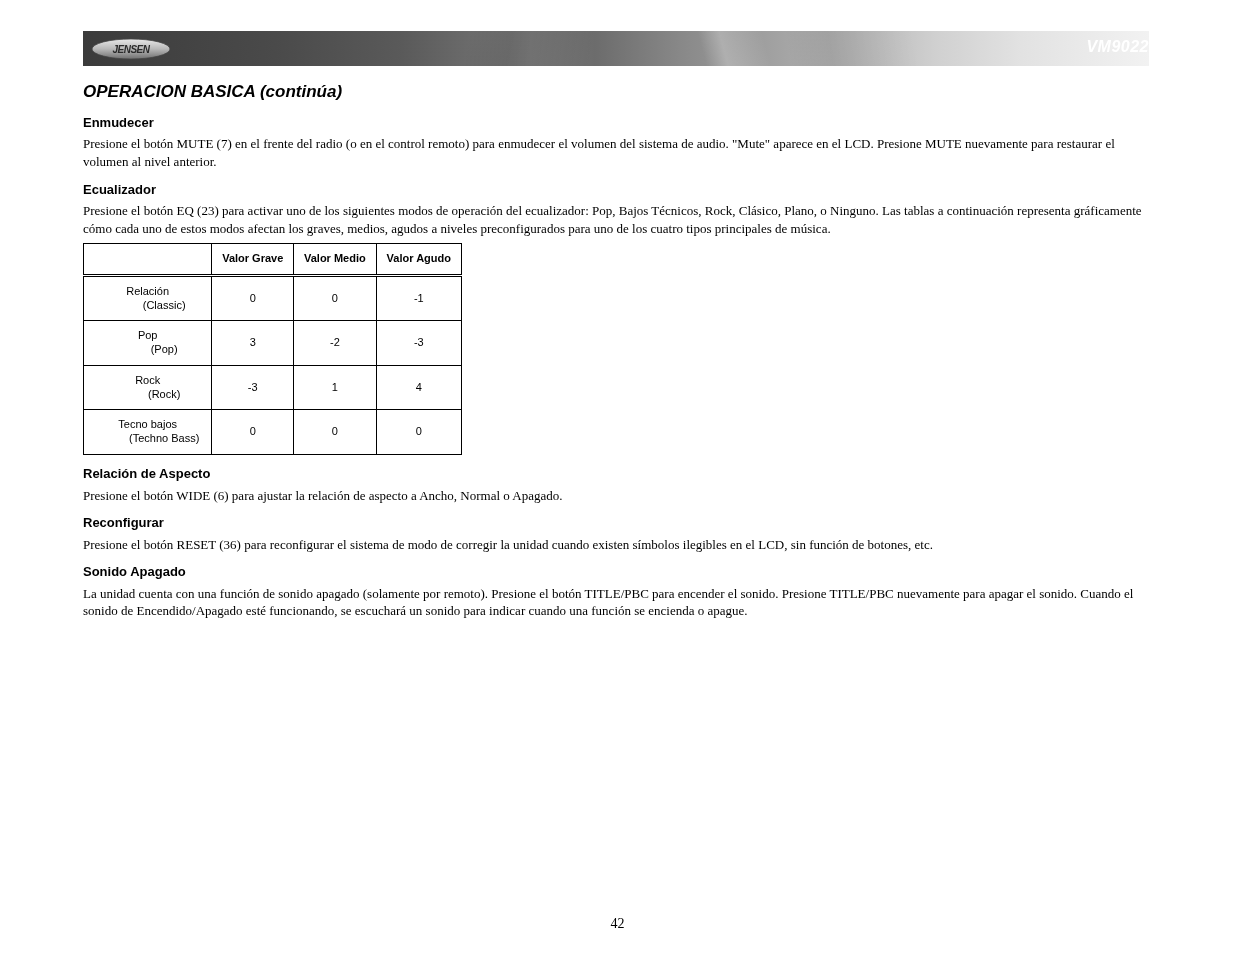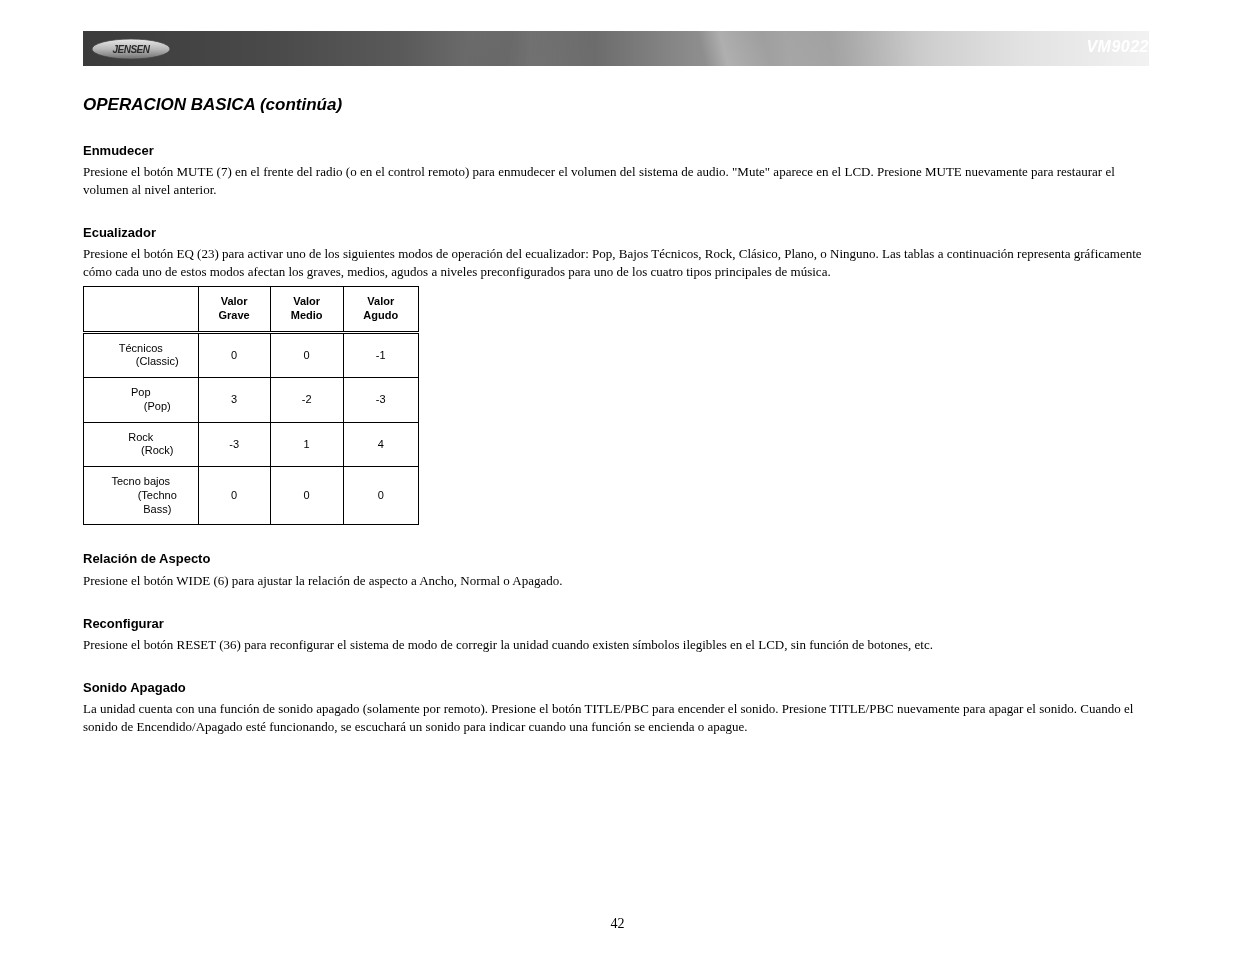--- a/index.html
+++ b/index.html
@@ -59,45 +59,45 @@
     top: 38px;
     font-size: 16px;
     font-weight: bold;
     font-style: italic;
     color: #ffffff;
     letter-spacing: 0.5px;
   }
   .content {
     position: absolute;
     left: 83px;
-    top: 94px;
+    top: 81px;
     width: 1066px;
     font-size: 13px;
     line-height: 1.35;
   }
   .section-title {
     font-size: 17px;
     font-weight: bold;
     font-style: italic;
     margin-bottom: 8px;
   }
   .sub-title {
     font-size: 13px;
     font-weight: bold;
-    margin-top: 25px;
+    margin-top: 10px;
     margin-bottom: 4px;
   }
   .para {
     margin-bottom: 6px;
     font-family: Liberation Serif, serif;
   }
   .spec-table {
     border-collapse: collapse;
     margin-top: 6px;
-    width: 336px;
+    width: 379px;
   }
   .spec-table th, .spec-table td {
     border: 1px solid #000000;
     padding: 8px 6px;
     font-size: 11px;
     text-align: center;
     vertical-align: middle;
     line-height: 1.25;
   }
   .spec-table th {
@@ -152,21 +152,21 @@
       <tr>
         <th></th>
         <th>Valor Grave</th>
         <th>Valor Medio</th>
         <th>Valor Agudo</th>
       </tr>
     </thead>
     <tbody>
       <tr>
         <td>
-          <span>Técnicos</span>
+          <span>Relación</span>
           <span class="sub">(Classic)</span>
         </td>
         <td>0</td>
         <td>0</td>
         <td>-1</td>
       </tr>
       <tr>
         <td>
           <span>Pop</span>
           <span class="sub">(Pop)</span>

